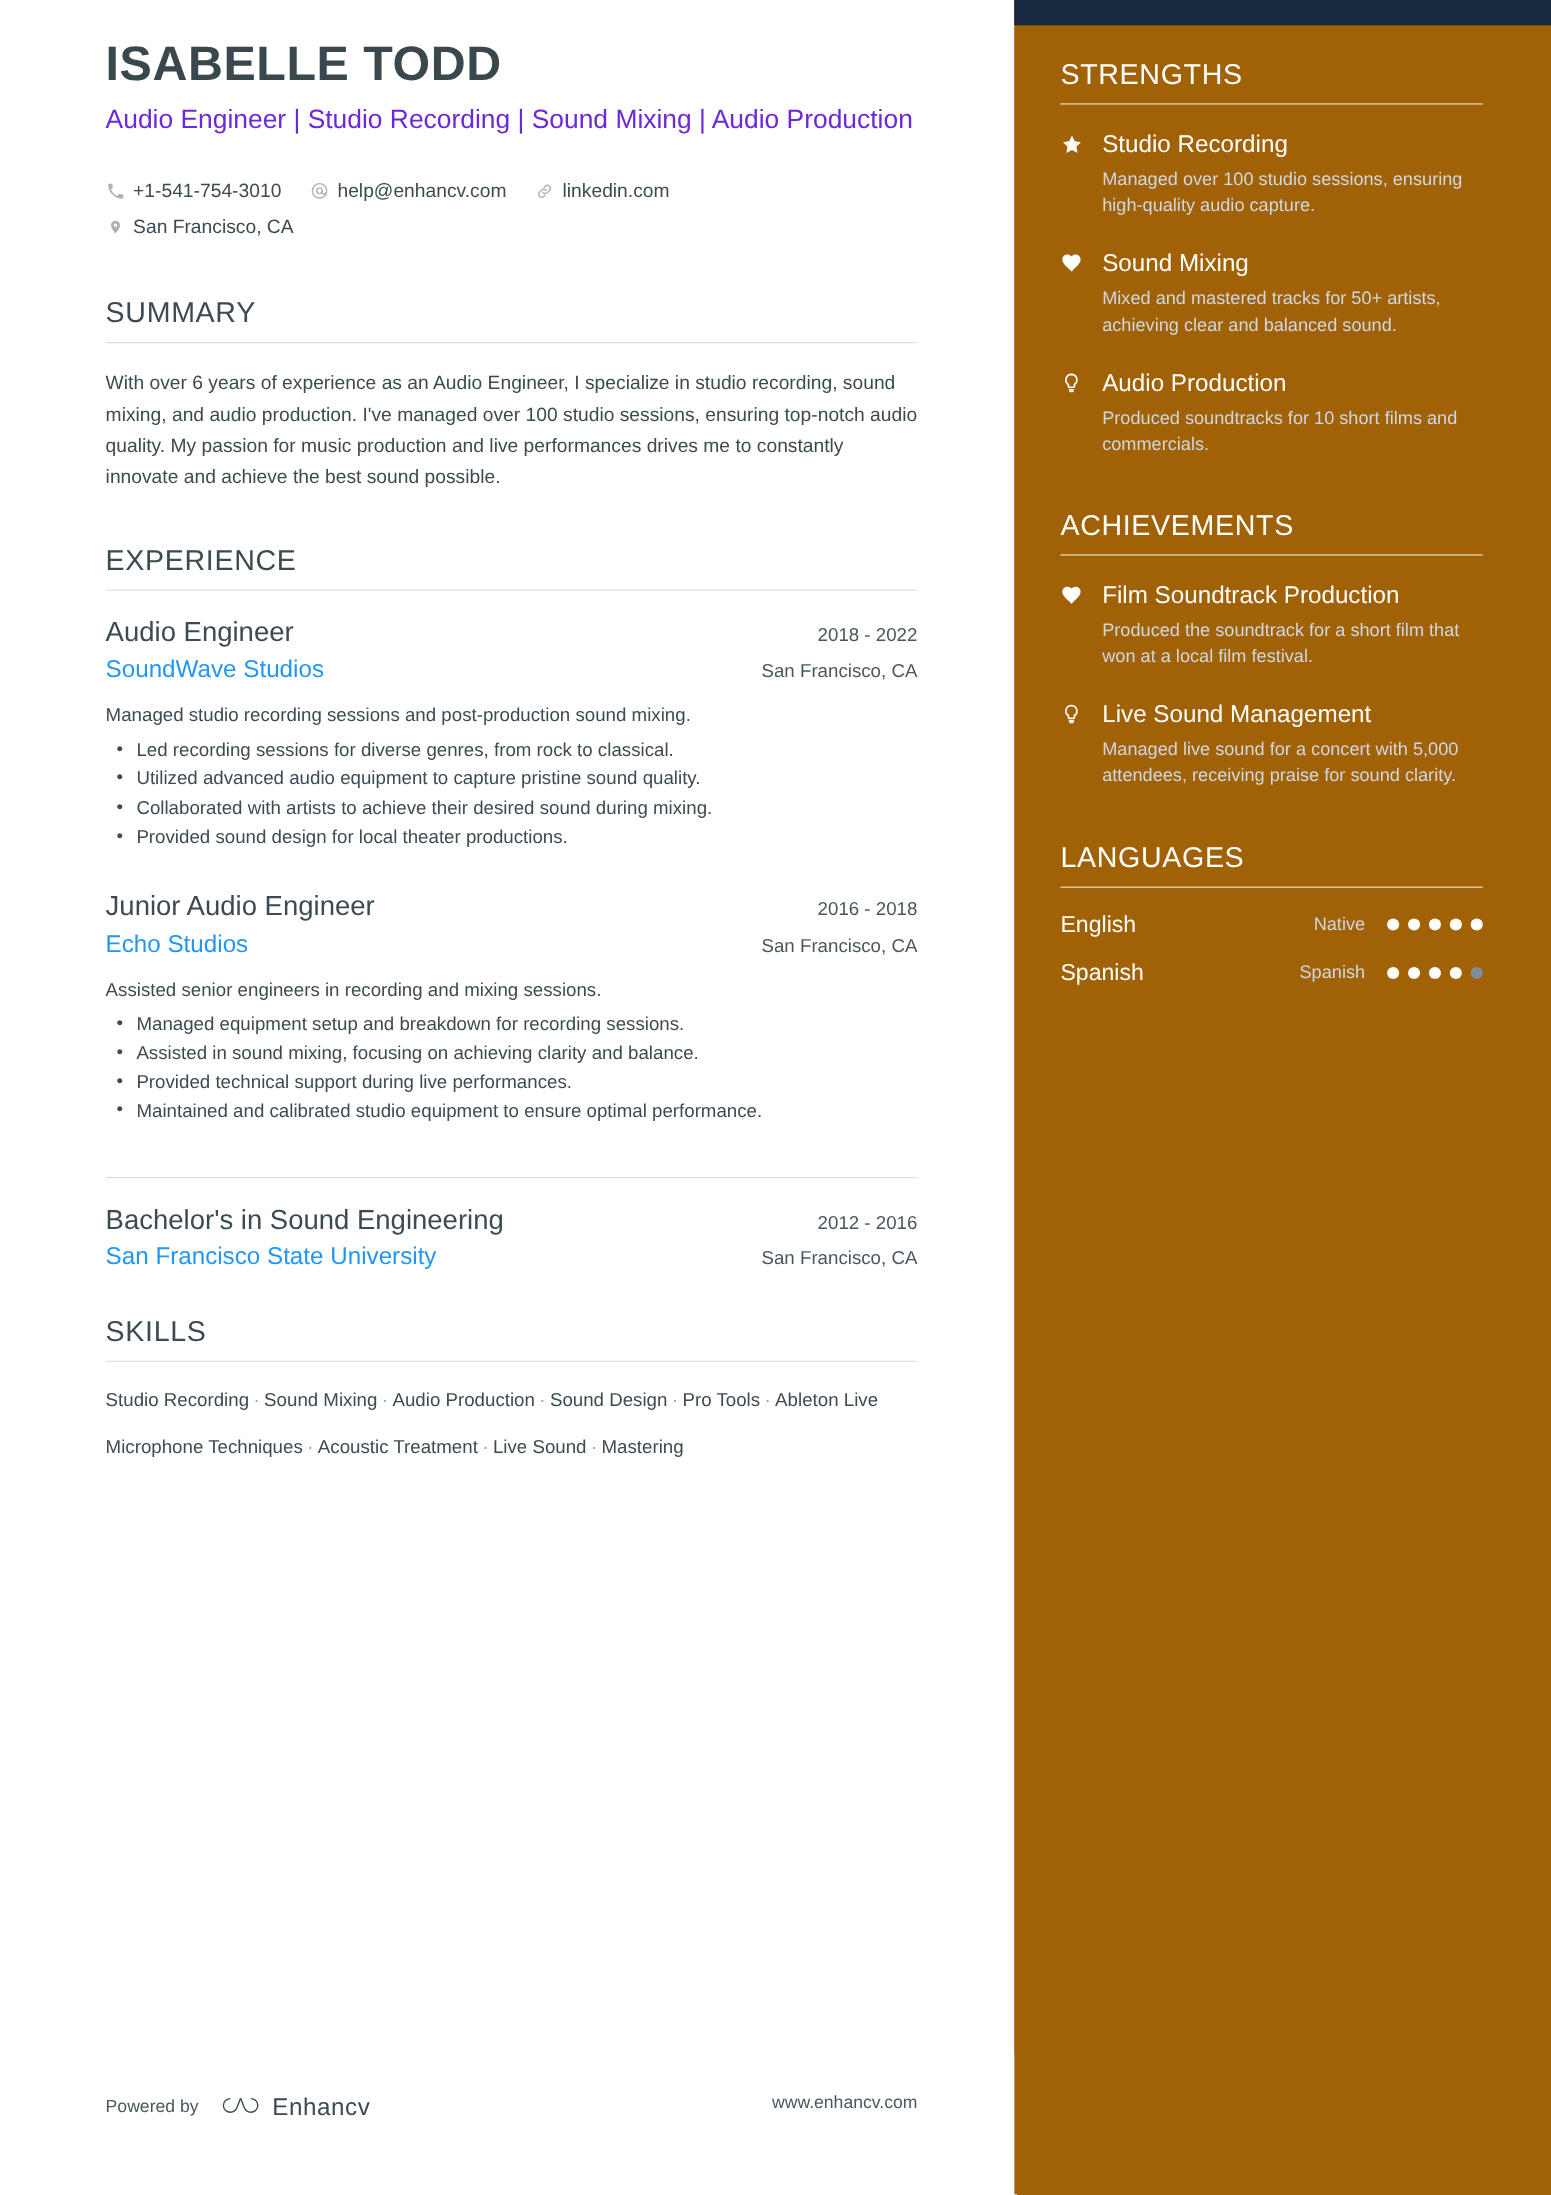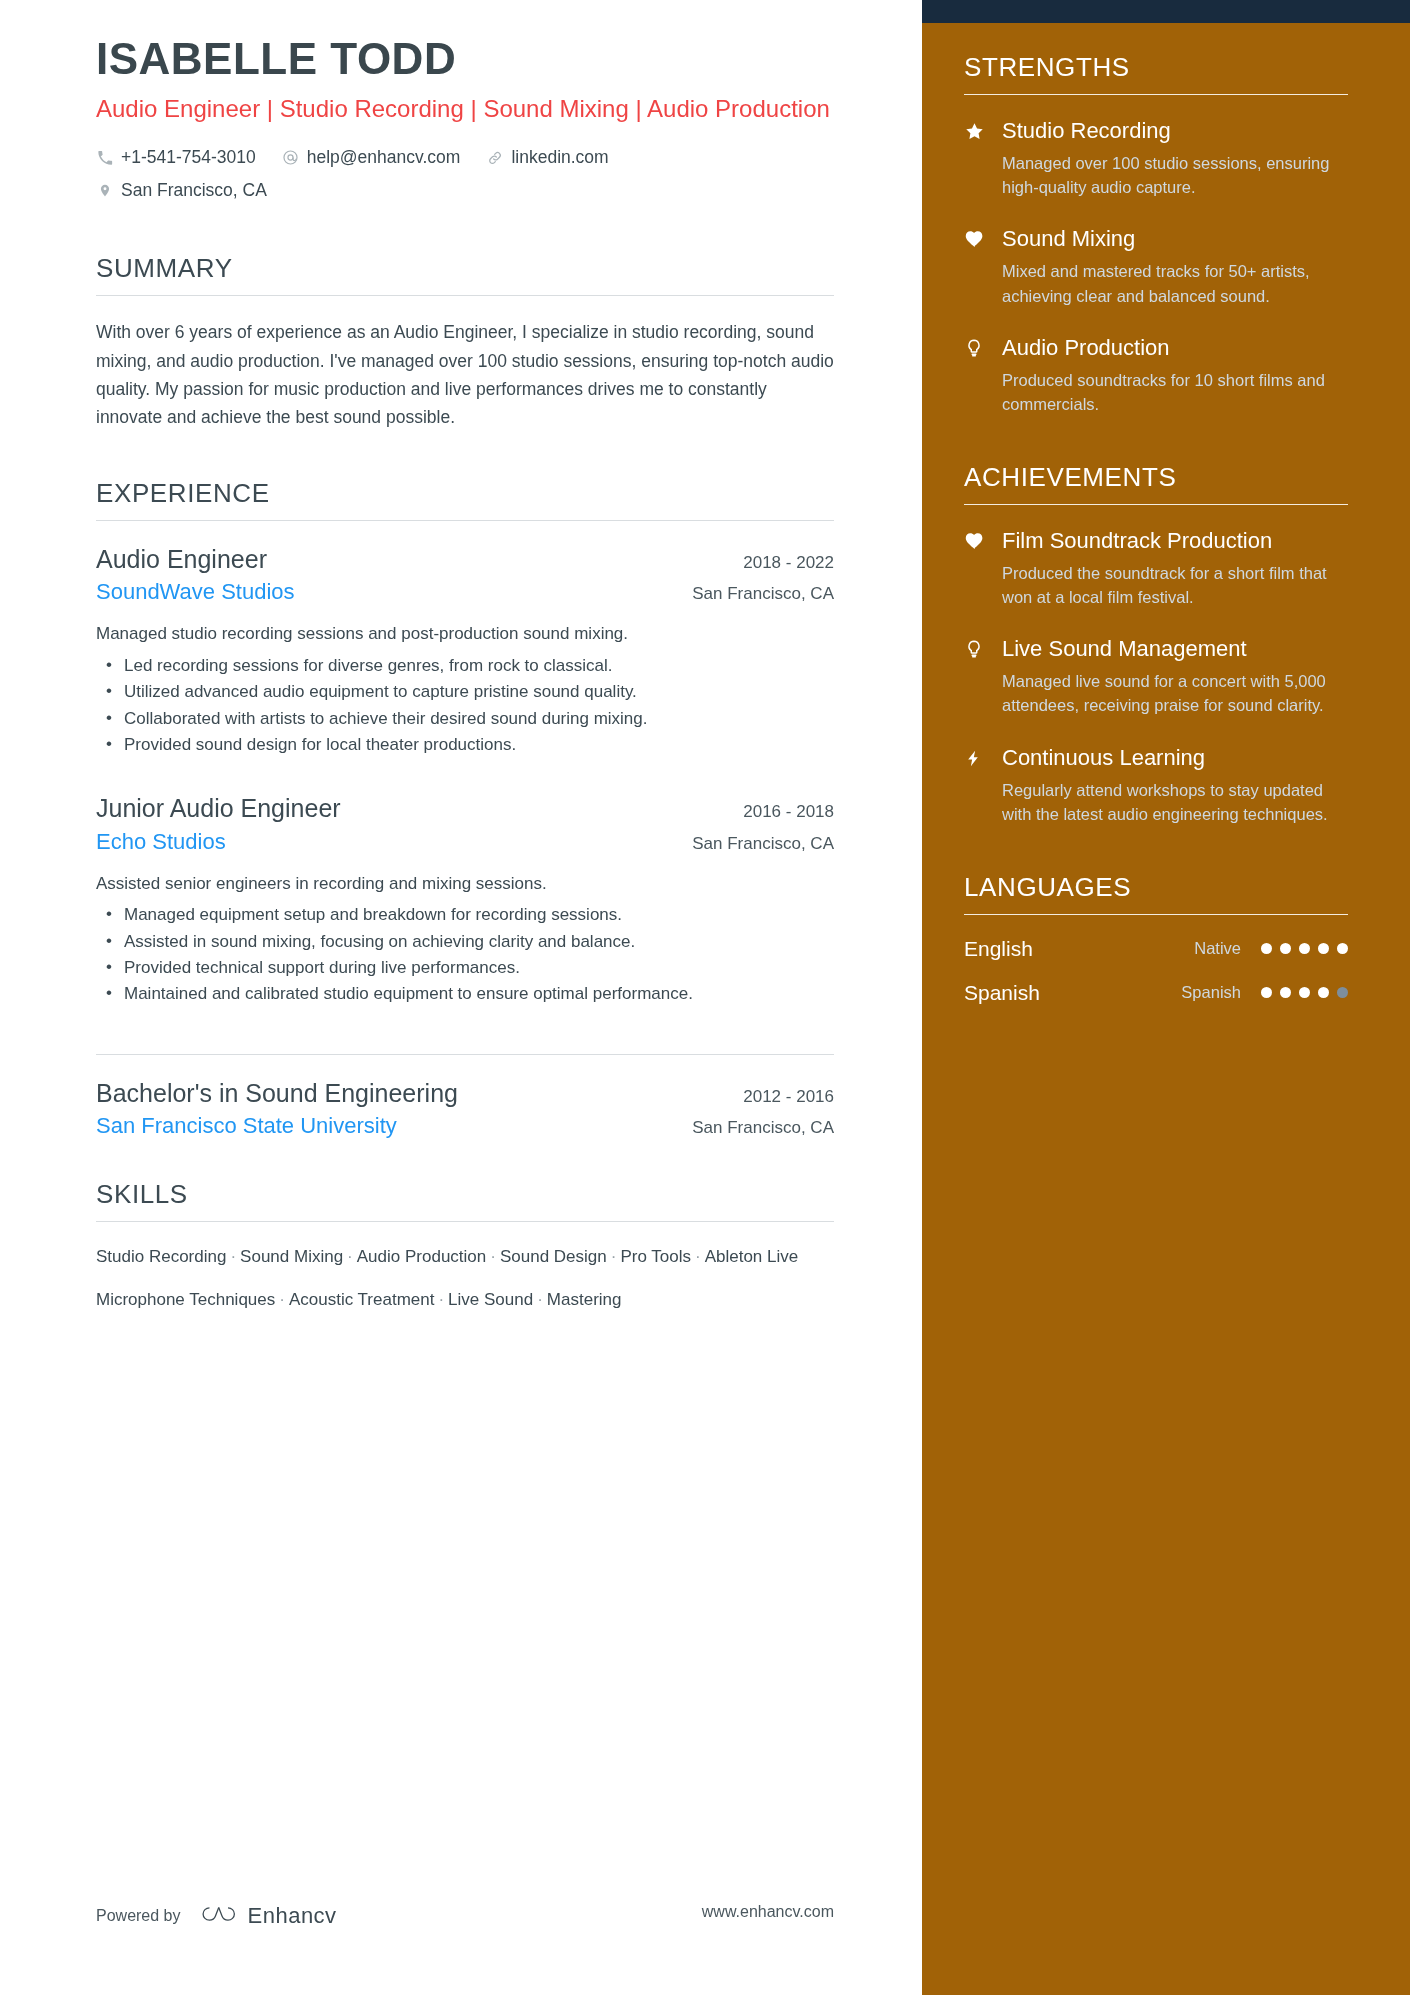--- a/index.html
+++ b/index.html
@@ -24,24 +24,24 @@
   .name {
     font-size: 44px;
     font-weight: bold;
     letter-spacing: 0.5px;
     color: #3a474d;
     line-height: 1.12;
     margin-bottom: 10px;
   }
   .headline {
     font-size: 24px;
-    color: #ef4444;
+    color: #6d28d9;
     line-height: 1.32;
     font-weight: 400;
-    margin-bottom: 16px;
+    margin-bottom: 32px;
     max-width: 760px;
   }
   .contact-rows { margin-bottom: 8px; }
   .contact-line {
     display: flex;
     align-items: center;
     flex-wrap: wrap;
     font-size: 17.5px;
     color: #3c4a52;
     line-height: 1.9;
@@ -474,31 +474,20 @@
                 <path d="M9.8 19.6h4.4" stroke-linecap="round"></path>
                 <path d="M10.4 21.4h3.2" stroke-linecap="round"></path>
               </svg>
           </div>
           <div class="sb-body">
             <div class="sb-item-title">Live Sound Management</div>
             <div class="sb-item-desc">Managed live sound for a concert with 5,000 attendees, receiving praise for sound clarity.</div>
           </div>
         </div>
 
-        <div class="sb-item">
-          <div class="sb-icon">
-            <svg width="18" height="21" viewBox="0 0 24 24" fill="currentColor">
-                <path d="M14.8 1.8L5.6 13.4h5.2L9.2 22.2l9.2-11.9h-5.3z"></path>
-              </svg>
-          </div>
-          <div class="sb-body">
-            <div class="sb-item-title">Continuous Learning</div>
-            <div class="sb-item-desc">Regularly attend workshops to stay updated with the latest audio engineering techniques.</div>
-          </div>
-        </div>
       </div>
 
       <div class="sb-section">
         <div class="sb-title">LANGUAGES</div>
         <div class="sb-rule"></div>
 
         <div class="lang-row">
           <div class="lang-name">English</div>
           <div class="lang-level">Native</div>
           <div class="lang-dots">

